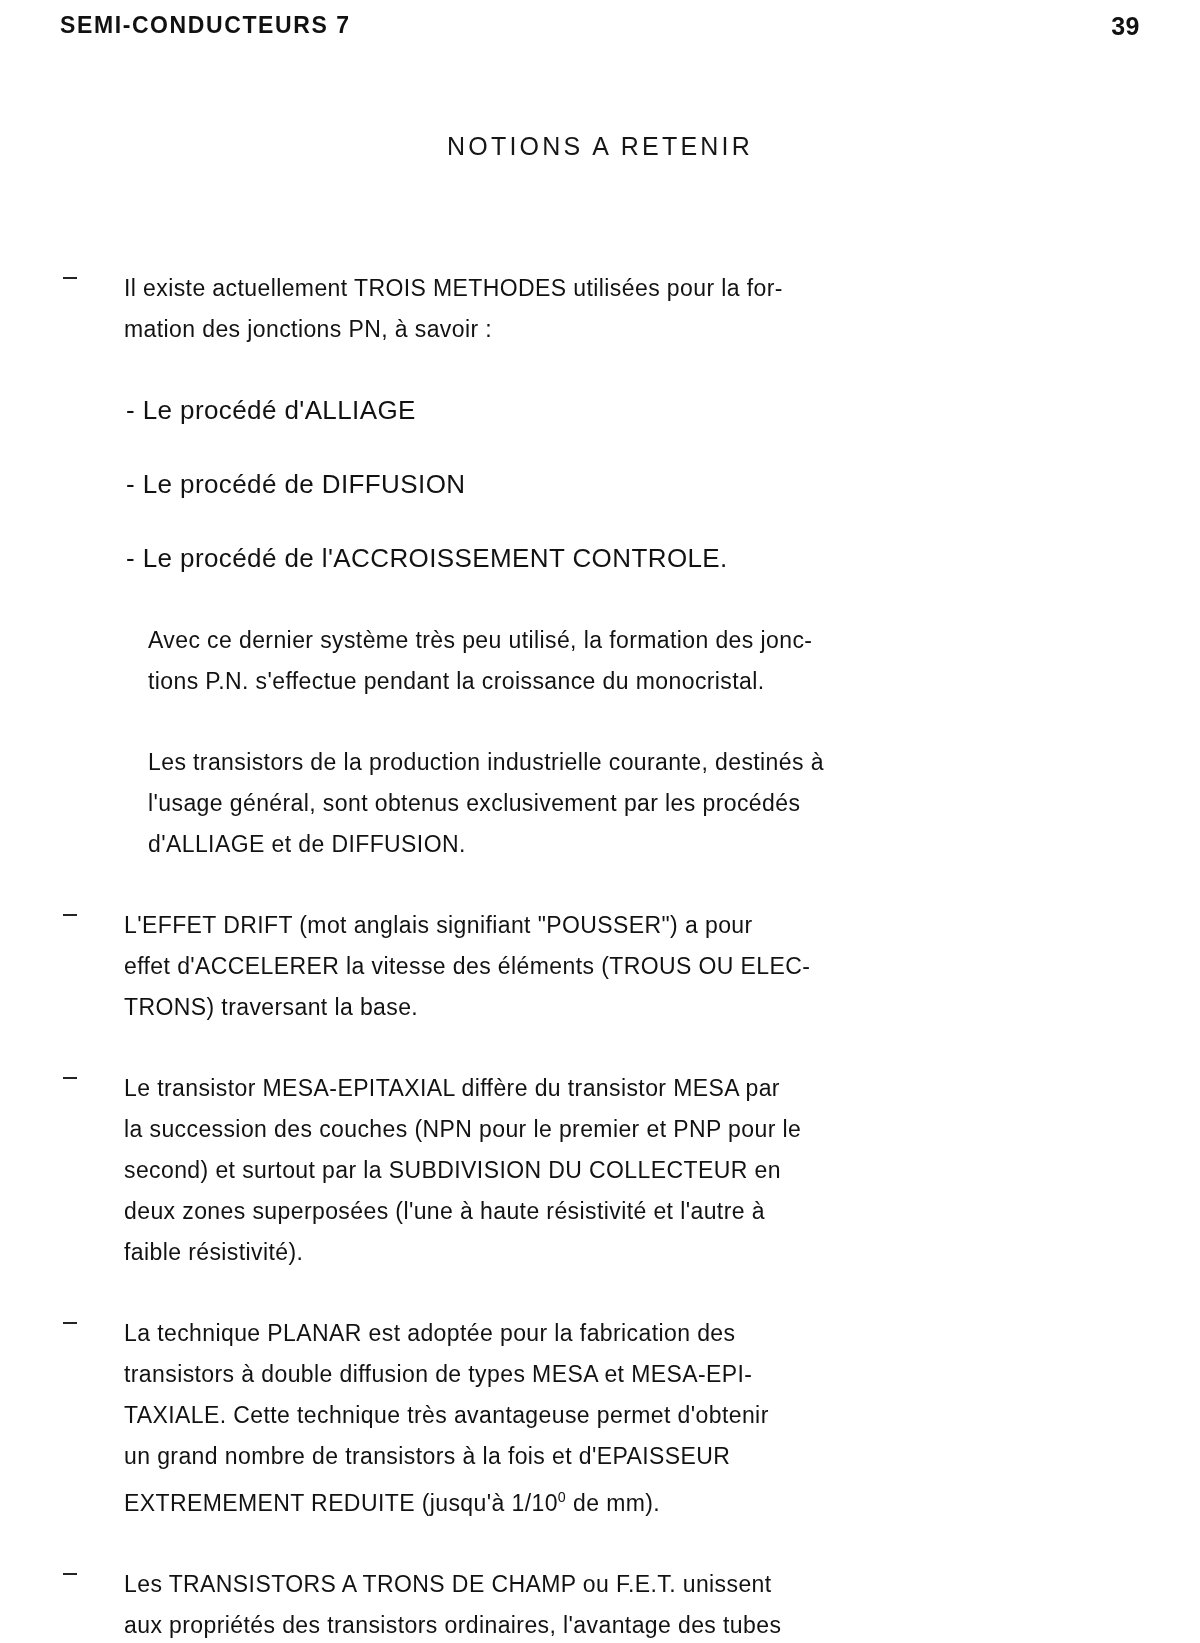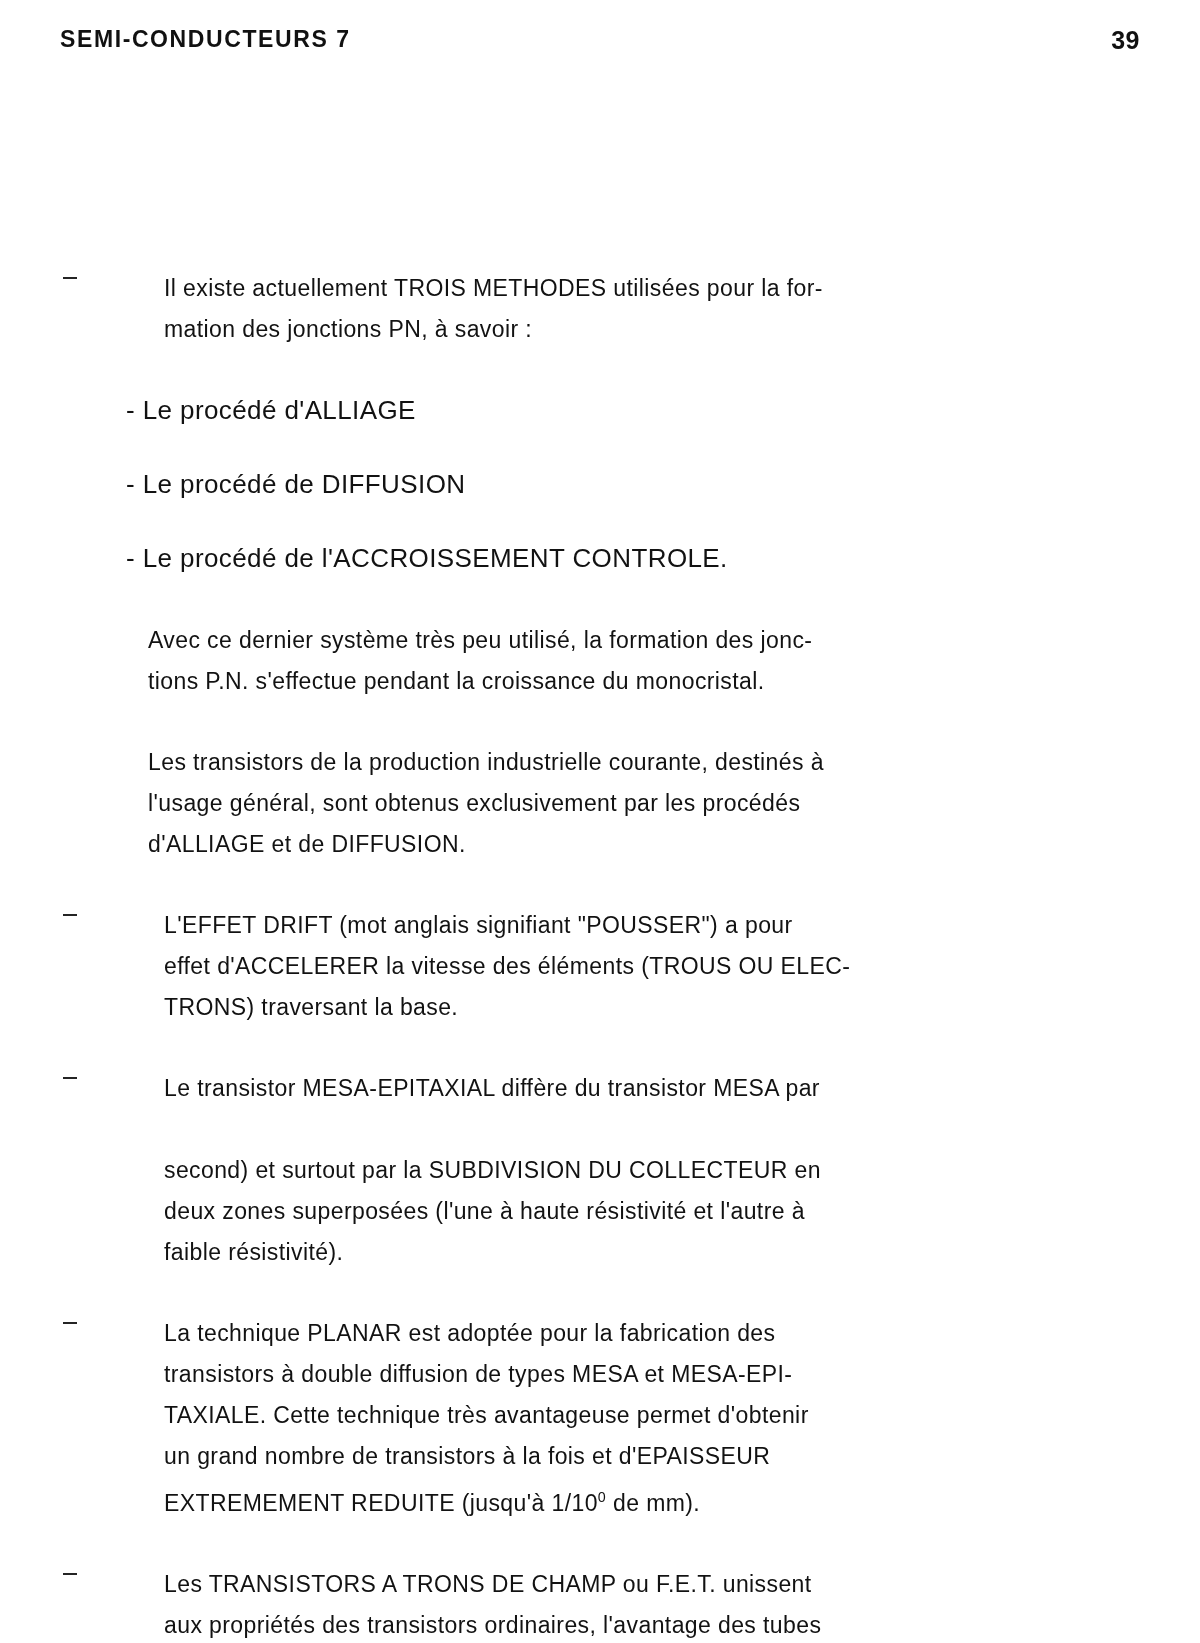--- a/index.html
+++ b/index.html
@@ -19,21 +19,21 @@
     position: relative;
     width: 1200px;
     height: 1643px;
     padding: 0;
     box-sizing: border-box;
   }
 
   
   .header {
     position: absolute;
-    top: 26px;
+    top: 12px;
     left: 60px;
     right: 60px;
     height: 40px;
   }
   .header-left {
     position: absolute;
     left: 0;
     top: 0;
     font-size: 23px;
     font-weight: bold;
@@ -77,21 +77,21 @@
   }
   .block .dash {
     position: absolute;
     left: 3px;
     top: 9px;
     width: 14px;
     height: 2px;
     background: #242424;
   }
   .block .text {
-    margin-left: 104px;
+    margin-left: 64px;
     font-size: 23px;
     line-height: 41px;
     text-align: justify;
     text-justify: inter-word;
     letter-spacing: 0.4px;
     color: #121212;
   }
   .block.nodash .text {
     margin-left: 88px;
   }
@@ -116,20 +116,21 @@
 </head>
 <body>
 
 <div class="page">
 
   <div class="header">
     <div class="header-left">SEMI-CONDUCTEURS 7</div>
     <div class="header-right">39</div>
   </div>
 
+  <div class="doc-title">NOTIONS A RETENIR</div>
 
   <div class="content">
 
     <div class="block">
       <span class="dash"></span>
       <div class="text">
         <span>Il existe actuellement TROIS METHODES utilisées pour la for-</span><br>
         <span>mation des jonctions PN, à savoir :</span>
       </div>
     </div>
@@ -171,21 +172,21 @@
         <span>TRONS) traversant la base.</span>
       </div>
     </div>
 
     <div class="gap-md"></div>
 
     <div class="block">
       <span class="dash"></span>
       <div class="text">
         <span>Le transistor MESA-EPITAXIAL diffère du transistor MESA par</span><br>
-        <br>
+        <span>la succession des couches (NPN pour le premier et PNP pour le</span><br>
         <span>second) et surtout par la SUBDIVISION DU COLLECTEUR en</span><br>
         <span>deux zones superposées (l'une à haute résistivité et l'autre à</span><br>
         <span>faible résistivité).</span>
       </div>
     </div>
 
     <div class="gap-md"></div>
 
     <div class="block">
       <span class="dash"></span>

